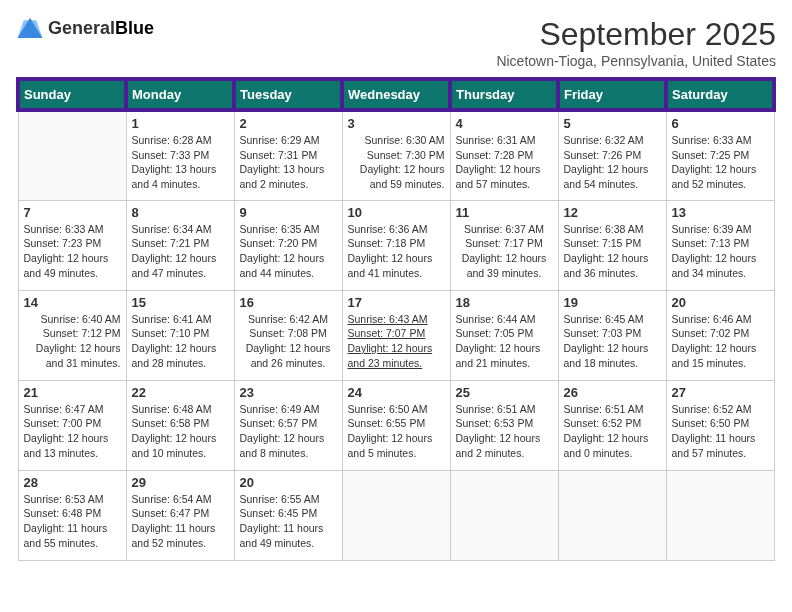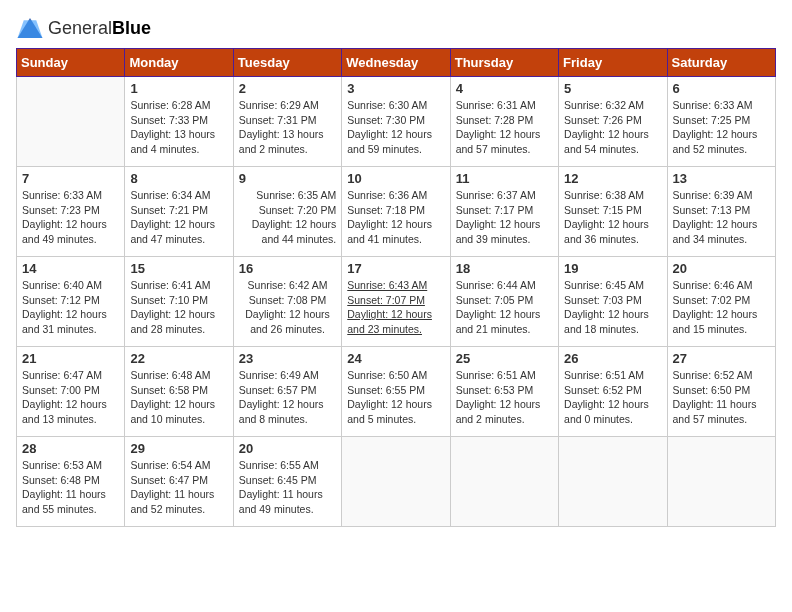--- a/index.html
+++ b/index.html
@@ -16,21 +16,21 @@
       align-items: flex-start;
       margin-bottom: 8px;
     }
     .logo {
       display: flex;
       align-items: center;
       gap: 4px;
     }
     .logo-text-general {
       font-size: 18px;
-      font-weight: normal;
+      font-weight: bold;
       color: #333;
     }
     .logo-text-blue {
       font-size: 18px;
       font-weight: bold;
       color: #000000;
     }
     .logo-icon {
       width: 28px;
       height: 24px;
@@ -46,27 +46,27 @@
     .subtitle {
       font-size: 14px;
       color: #555;
     }
     table {
       width: 100%;
       border-collapse: collapse;
       table-layout: fixed;
     }
     th {
-      background-color: #c2410c;
+      background-color: #0f766e;
       color: #fff;
       font-size: 13px;
       font-weight: bold;
       padding: 6px 4px;
       text-align: left;
-      border: 1px solid #4c1d95;
+      border: 4px solid #4c1d95;
     }
     td {
       border: 1px solid #ccc;
       vertical-align: top;
       padding: 4px 5px;
       height: 90px;
       background: #fff;
       font-size: 11px;
       color: #333;
     }
@@ -94,20 +94,24 @@
     <svg class="logo-icon" viewBox="0 0 36 30" xmlns="http://www.w3.org/2000/svg">
       <polygon points="18,2 34,28 2,28" fill="#2255aa" opacity="0.85"></polygon>
       <polygon points="10,5 26,5 34,28 2,28" fill="#3399ff" opacity="0.6"></polygon>
     </svg>
     <div>
       <div>
         <span class="logo-text-general">General</span><span class="logo-text-blue">Blue</span>
       </div>
     </div>
   </div>
+  <div class="title-block">
+    <div class="month-title">September 2025</div>
+    <div class="subtitle">Nicetown-Tioga, Pennsylvania, United States</div>
+  </div>
 </div>
 
 <table>
   <thead>
     <tr>
     <th>Sunday</th>
         <th>Monday</th>
         <th>Tuesday</th>
         <th>Wednesday</th>
         <th>Thursday</th>
@@ -127,21 +131,21 @@
         </td>
         <td>
           <span class="day-number">2</span>
           <div class="day-info" style="white-space: pre-line;">Sunrise: 6:29 AM
 Sunset: 7:31 PM
 Daylight: 13 hours
 and 2 minutes.</div>
         </td>
         <td>
           <span class="day-number">3</span>
-          <div class="day-info" style="white-space: pre-line;">Sunrise: 6:30 AM
+          <div class="day-info" style="white-space: pre-line; text-align: right;">Sunrise: 6:30 AM
 Sunset: 7:30 PM
 Daylight: 12 hours
 and 59 minutes.</div>
         </td>
         <td>
           <span class="day-number">4</span>
           <div class="day-info" style="white-space: pre-line;">Sunrise: 6:31 AM
 Sunset: 7:28 PM
 Daylight: 12 hours
 and 57 minutes.</div>
@@ -171,35 +175,35 @@
         </td>
         <td>
           <span class="day-number">8</span>
           <div class="day-info" style="white-space: pre-line;">Sunrise: 6:34 AM
 Sunset: 7:21 PM
 Daylight: 12 hours
 and 47 minutes.</div>
         </td>
         <td>
           <span class="day-number">9</span>
-          <div class="day-info" style="white-space: pre-line; text-align: right;">Sunrise: 6:35 AM
+          <div class="day-info" style="white-space: pre-line;">Sunrise: 6:35 AM
 Sunset: 7:20 PM
 Daylight: 12 hours
 and 44 minutes.</div>
         </td>
         <td>
           <span class="day-number">10</span>
           <div class="day-info" style="white-space: pre-line;">Sunrise: 6:36 AM
 Sunset: 7:18 PM
 Daylight: 12 hours
 and 41 minutes.</div>
         </td>
         <td>
           <span class="day-number">11</span>
-          <div class="day-info" style="white-space: pre-line;">Sunrise: 6:37 AM
+          <div class="day-info" style="white-space: pre-line; text-align: center;">Sunrise: 6:37 AM
 Sunset: 7:17 PM
 Daylight: 12 hours
 and 39 minutes.</div>
         </td>
         <td>
           <span class="day-number">12</span>
           <div class="day-info" style="white-space: pre-line;">Sunrise: 6:38 AM
 Sunset: 7:15 PM
 Daylight: 12 hours
 and 36 minutes.</div>
@@ -208,21 +212,21 @@
           <span class="day-number">13</span>
           <div class="day-info" style="white-space: pre-line;">Sunrise: 6:39 AM
 Sunset: 7:13 PM
 Daylight: 12 hours
 and 34 minutes.</div>
         </td>
       </tr>
       <tr>
         <td>
           <span class="day-number">14</span>
-          <div class="day-info" style="white-space: pre-line;">Sunrise: 6:40 AM
+          <div class="day-info" style="white-space: pre-line; text-align: right;">Sunrise: 6:40 AM
 Sunset: 7:12 PM
 Daylight: 12 hours
 and 31 minutes.</div>
         </td>
         <td>
           <span class="day-number">15</span>
           <div class="day-info" style="white-space: pre-line;">Sunrise: 6:41 AM
 Sunset: 7:10 PM
 Daylight: 12 hours
 and 28 minutes.</div>

